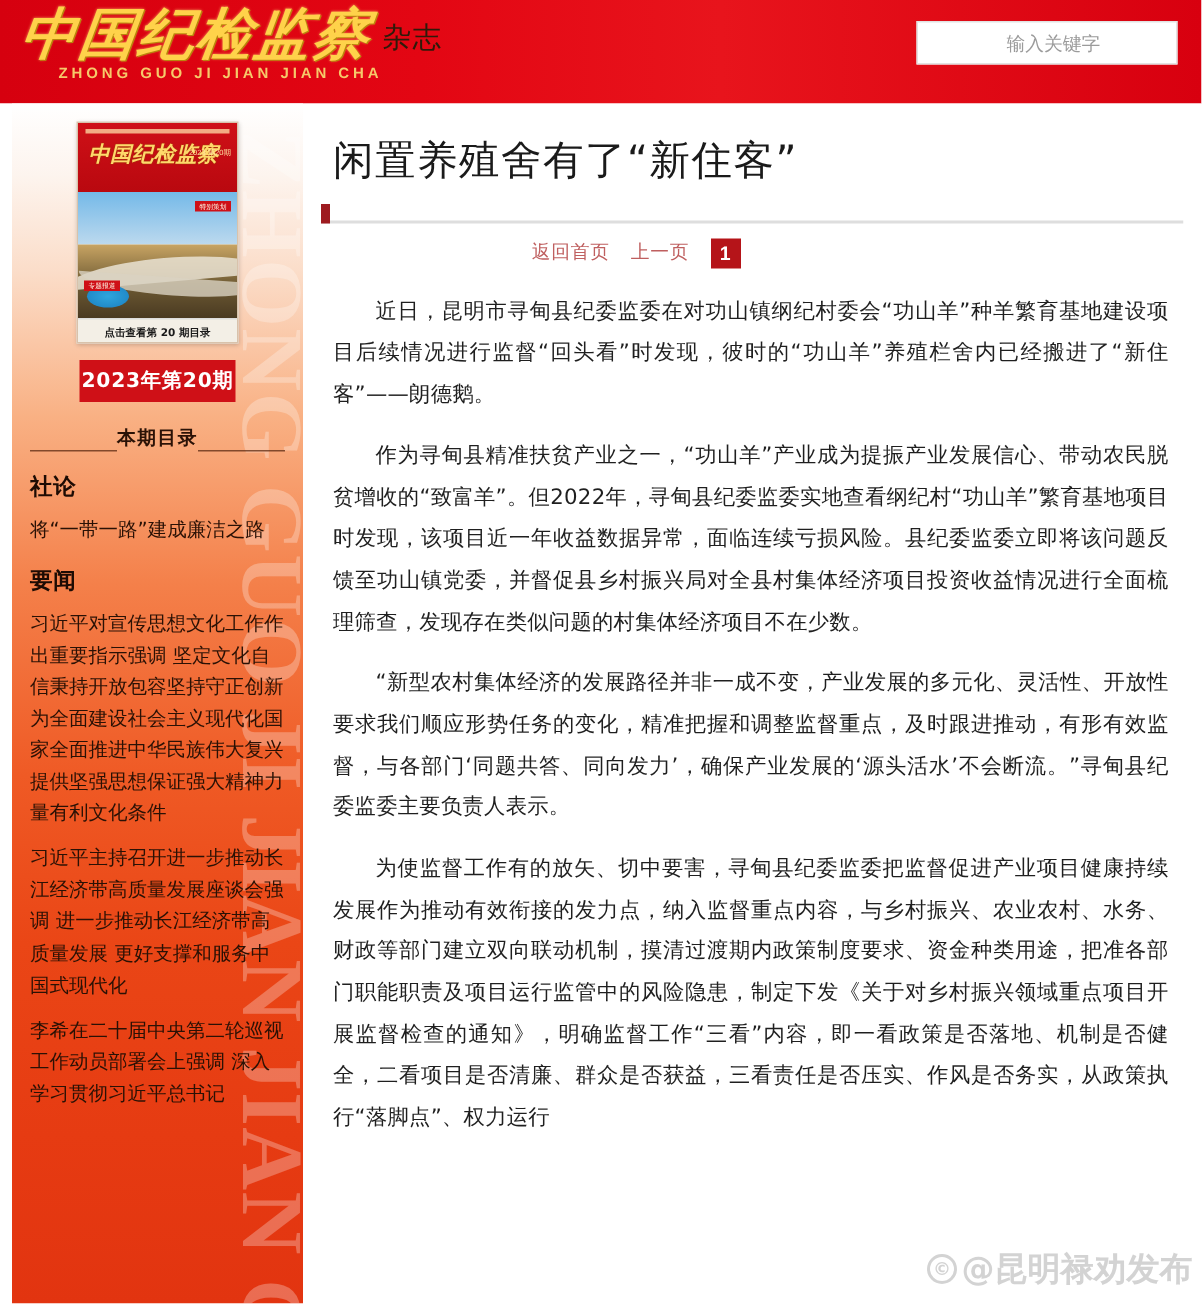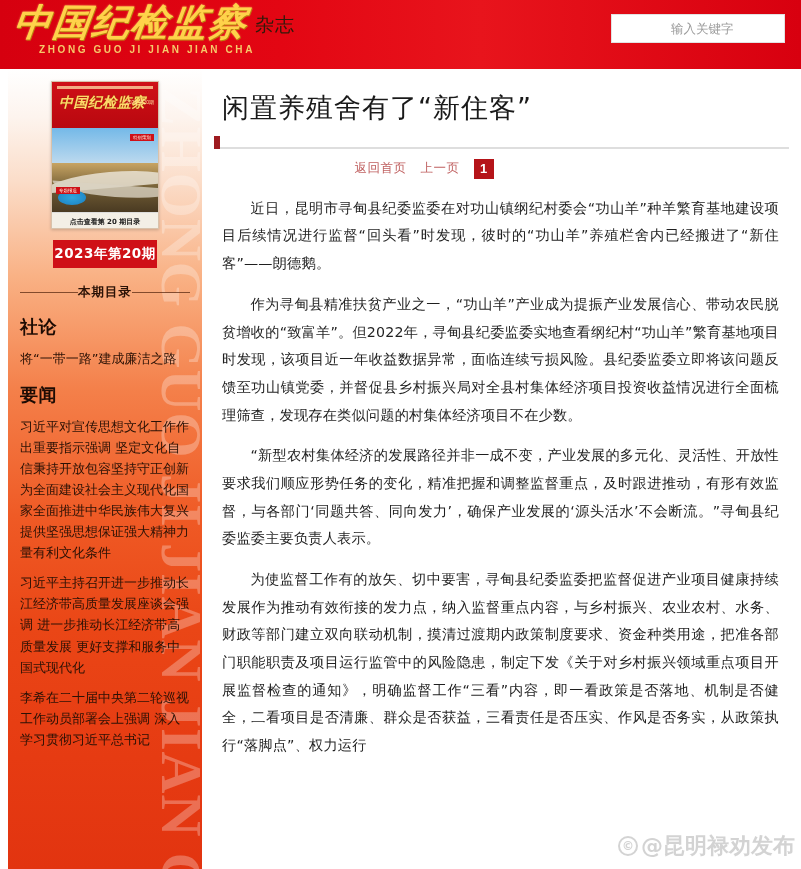--- a/index.html
+++ b/index.html
@@ -198,32 +198,32 @@
     font-size: 13.5px;
     font-weight: 700;
     padding: 5px 1px;
     letter-spacing: .5px;
     font-family: "DejaVu Sans", sans-serif;
   }
 
   .toc-head {
     position: relative; z-index: 2;
     margin: 16px 0 4px 0;
-    display: flex; align-items: center; gap: 0;
+    display: flex; align-items: flex-end; gap: 0;
     justify-content: center;
   }
   .toc-head .rule { flex: 1; height: 1px; background: #5b2a12; opacity:.75; }
   .toc-head .txt {
     font-size: 12.5px; font-weight: 700; color: #2b1206;
     font-family: "DejaVu Sans", sans-serif; letter-spacing: 1px;
   }
 
   .toc { position: relative; z-index: 2; }
   .toc-section {
-    font-size: 18px; font-weight: 700; color: #1d0b03;
+    font-size: 15px; font-weight: 700; color: #1d0b03;
     font-family: "DejaVu Sans", sans-serif;
     margin: 14px 0 9px 0;
     letter-spacing: .5px;
   }
   .toc-item {
     display: block;
     font-size: 13px;
     line-height: 1.62;
     color: #2a1105;
     font-family: "DejaVu Sans", sans-serif;

